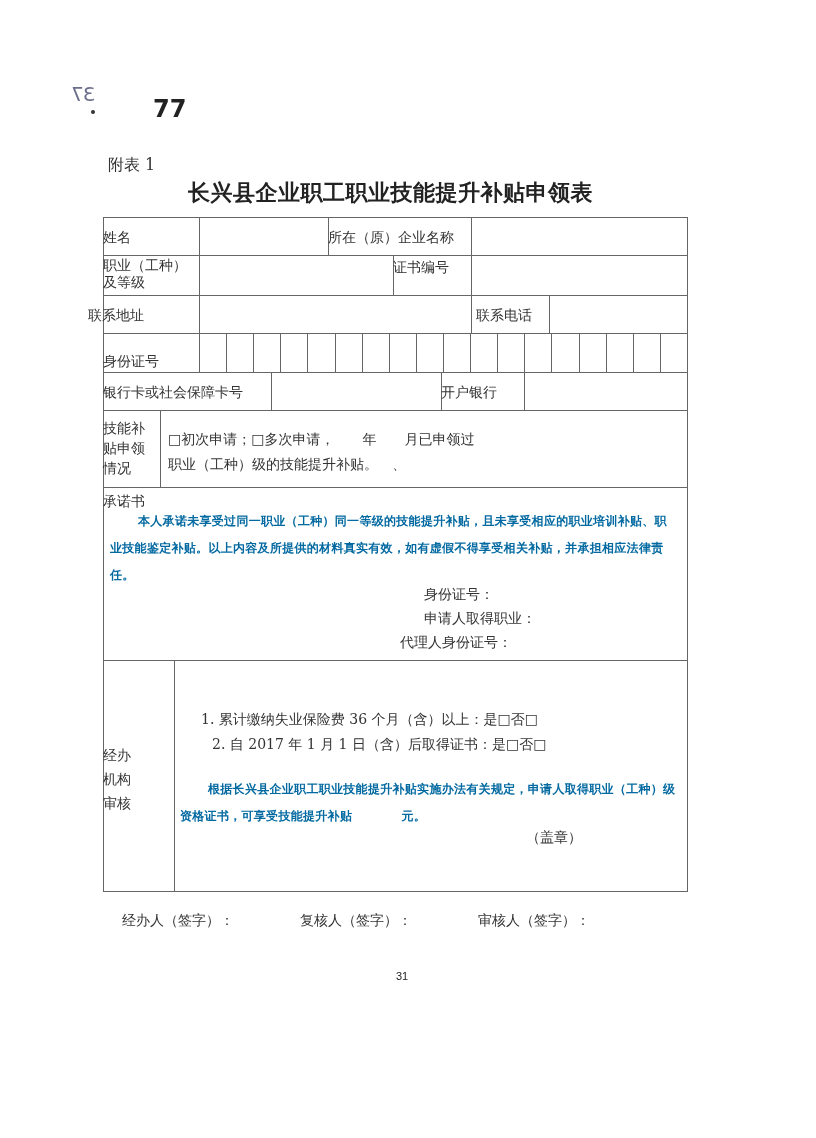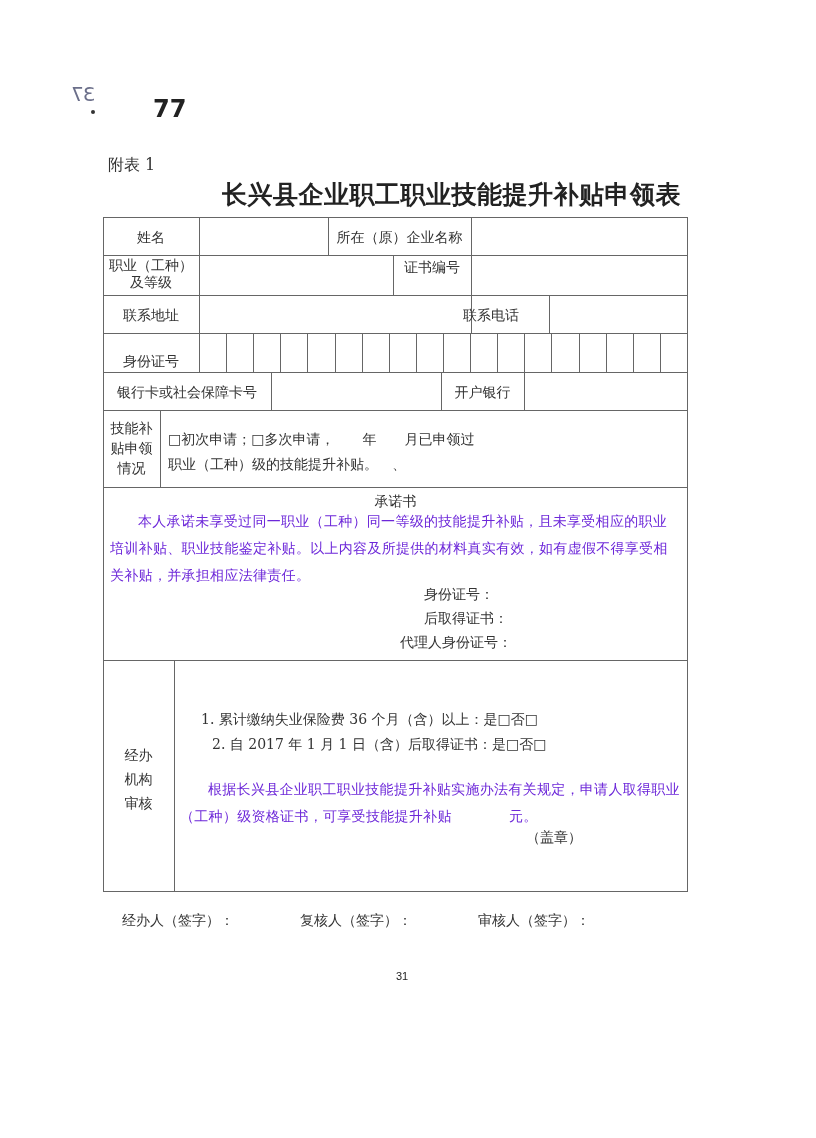--- a/index.html
+++ b/index.html
@@ -3,27 +3,27 @@
 <meta charset="utf-8">
 <style>
   html, body { margin:0; padding:0; background:#fff; }
   body { width:816px; height:1138px; position:relative; overflow:hidden;
          font-family:"DejaVu Serif","Liberation Serif",serif; color:#222; }
   .abs { position:absolute; }
   .stamp { left:72px; top:82px; font-family:"DejaVu Sans",sans-serif; font-size:20px; color:#6b6f8a; transform:scaleX(-1); letter-spacing:-1px; }
   .dot { left:91px; top:110px; width:4px; height:4px; border-radius:50%; background:#333; }
   .num77 { left:153px; top:95px; font-family:"DejaVu Sans",sans-serif; font-weight:bold; font-size:24px; color:#222; }
   .attach { left:108px; top:155px; font-size:16px; color:#333; }
-  .title { left:188px; top:178px; font-family:"DejaVu Sans",sans-serif; font-size:25px; font-weight:bold; letter-spacing:0.5px; color:#222;margin-left:34px; }
+  .title { left:188px; top:178px; font-family:"DejaVu Sans",sans-serif; font-size:22px; font-weight:bold; letter-spacing:0.5px; color:#222; }
   .ln { position:absolute; background:#666; }
   .h { height:1px; }
   .v { width:1px; }
   .t { position:absolute; font-size:14px; color:#333; white-space:nowrap; line-height:1.35; }
-  .c { text-align:center; }
-  .para { position:absolute; font-size:14px; color:#6d28d9; line-height:27px; }
+  .c { text-align:left; }
+  .para { position:absolute; font-size:12px; color:#0369a1; line-height:27px;font-weight:bold; }
   .pageno { left:396px; top:970px; font-family:"Liberation Sans",sans-serif; font-size:11px; color:#222; }
 </style>
 </head>
 <body>
 
 <div class="abs stamp">37</div>
 <div class="abs dot"></div>
 <div class="abs num77">77</div>
 
 <div class="abs attach">附表 1</div>
@@ -59,23 +59,23 @@
     <div>职业（工种）</div>
     <div>及等级</div>
   </div>
   <div class="abs" style="left:200px;top:256px;width:192px;height:38px"></div>
   <div class="t c" style="left:393px;top:258px;width:78px">证书编号</div>
   <div class="abs" style="left:472px;top:256px;width:214px;height:38px"></div>
 
   <div class="ln v" style="left:199px;top:295px;height:38px"></div>
   <div class="ln v" style="left:471px;top:295px;height:38px"></div>
   <div class="ln v" style="left:549px;top:295px;height:38px"></div>
-  <div class="t c" style="left:103px;top:306px;width:96px">联系地址</div>
+  <div class="t c" style="left:88px;top:306px;width:96px">联系地址</div>
   <div class="abs" style="left:200px;top:296px;width:270px;height:36px"></div>
-  <div class="t c" style="left:452px;top:306px;width:78px">联系电话</div>
+  <div class="t c" style="left:476px;top:306px;width:78px">联系电话</div>
   <div class="abs" style="left:550px;top:296px;width:136px;height:36px"></div>
 
   <div class="ln v" style="left:199px;top:333px;height:39px"></div>
   <div class="t c" style="left:103px;top:352px;width:96px">身份证号</div>
   <div id="id-cells">
       <div class="abs" style="left: 200px; top: 334px; width: 26.1111px; height: 37px;"></div>
       <div class="abs" style="left: 227.111px; top: 334px; width: 26.1111px; height: 37px;"></div>
       <div class="ln v" style="left: 226px; top: 333px; height: 39px;"></div>
       <div class="abs" style="left: 254.222px; top: 334px; width: 26.1111px; height: 37px;"></div>
       <div class="ln v" style="left: 253px; top: 333px; height: 39px;"></div>
@@ -124,21 +124,21 @@
     <div>技能补</div>
     <div>贴申领</div>
     <div>情况</div>
   </div>
   <div class="t" style="left:168px;top:430px">□初次申请；□多次申请，　　年　　月已申领过</div>
   <div class="t" style="left:168px;top:455px">职业（工种）级的技能提升补贴。　、</div>
 
   <div class="t c" style="left:103px;top:492px;width:585px">承诺书</div>
   <div class="para" style="left:110px;top:508px;width:568px;text-indent:28px;letter-spacing:0.3px">本人承诺未享受过同一职业（工种）同一等级的技能提升补贴，且未享受相应的职业培训补贴、职业技能鉴定补贴。以上内容及所提供的材料真实有效，如有虚假不得享受相关补贴，并承担相应法律责任。</div>
   <div class="t" style="left:424px;top:585px">身份证号：</div>
-  <div class="t" style="left:424px;top:609px">后取得证书：</div>
+  <div class="t" style="left:424px;top:609px">申请人取得职业：</div>
   <div class="t" style="left:400px;top:633px">代理人身份证号：</div>
 
   <div class="ln v" style="left:174px;top:660px;height:231px"></div>
   <div class="t c" style="left:103px;top:743px;width:71px;line-height:24px">
     <div>经办</div>
     <div>机构</div>
     <div>审核</div>
   </div>
   <div class="t" style="left:201px;top:710px">1. 累计缴纳失业保险费 36 个月（含）以上：是□否□</div>
   <div class="t" style="left:212px;top:735px">2. 自 2017 年 1 月 1 日（含）后取得证书：是□否□</div>

